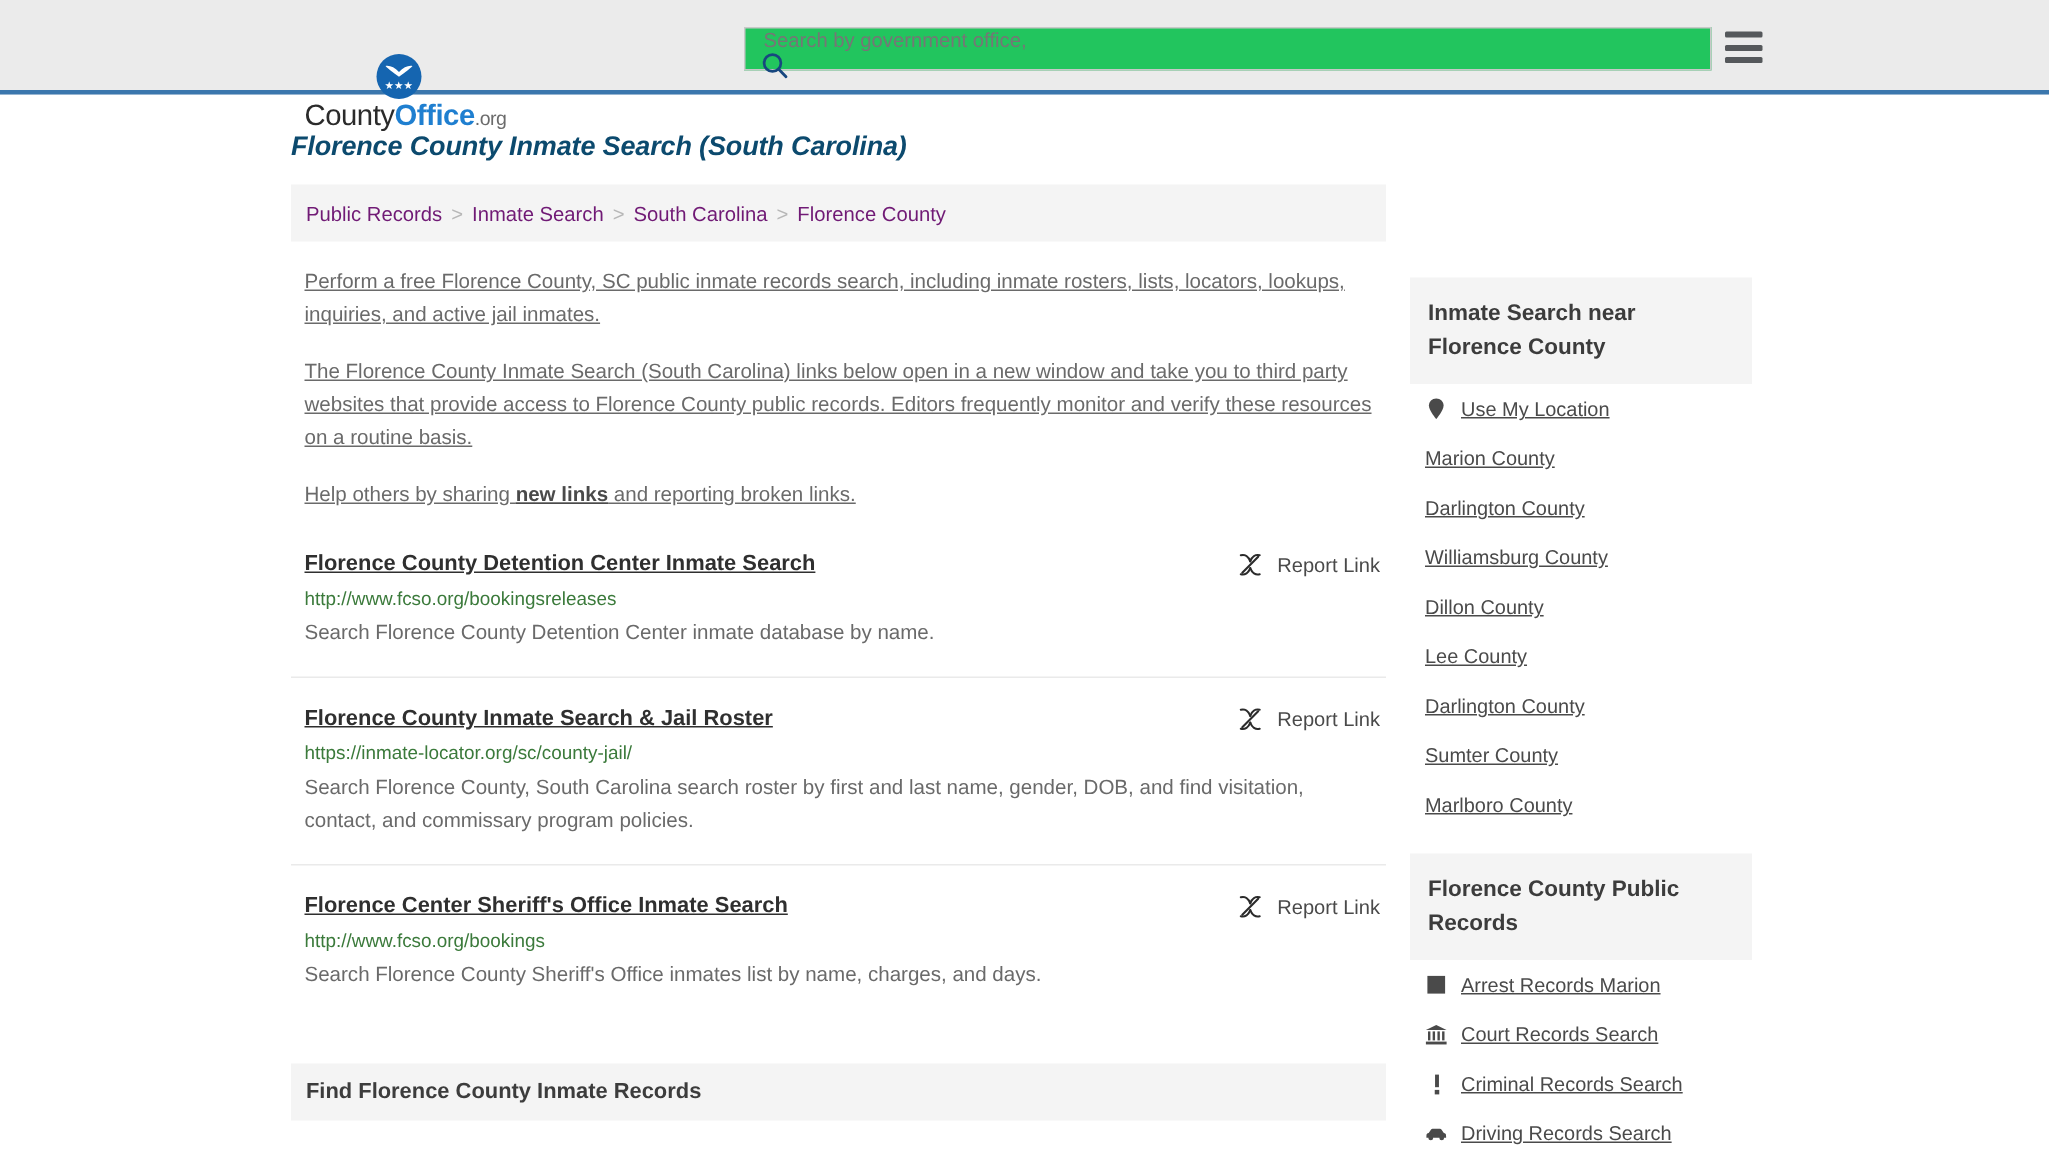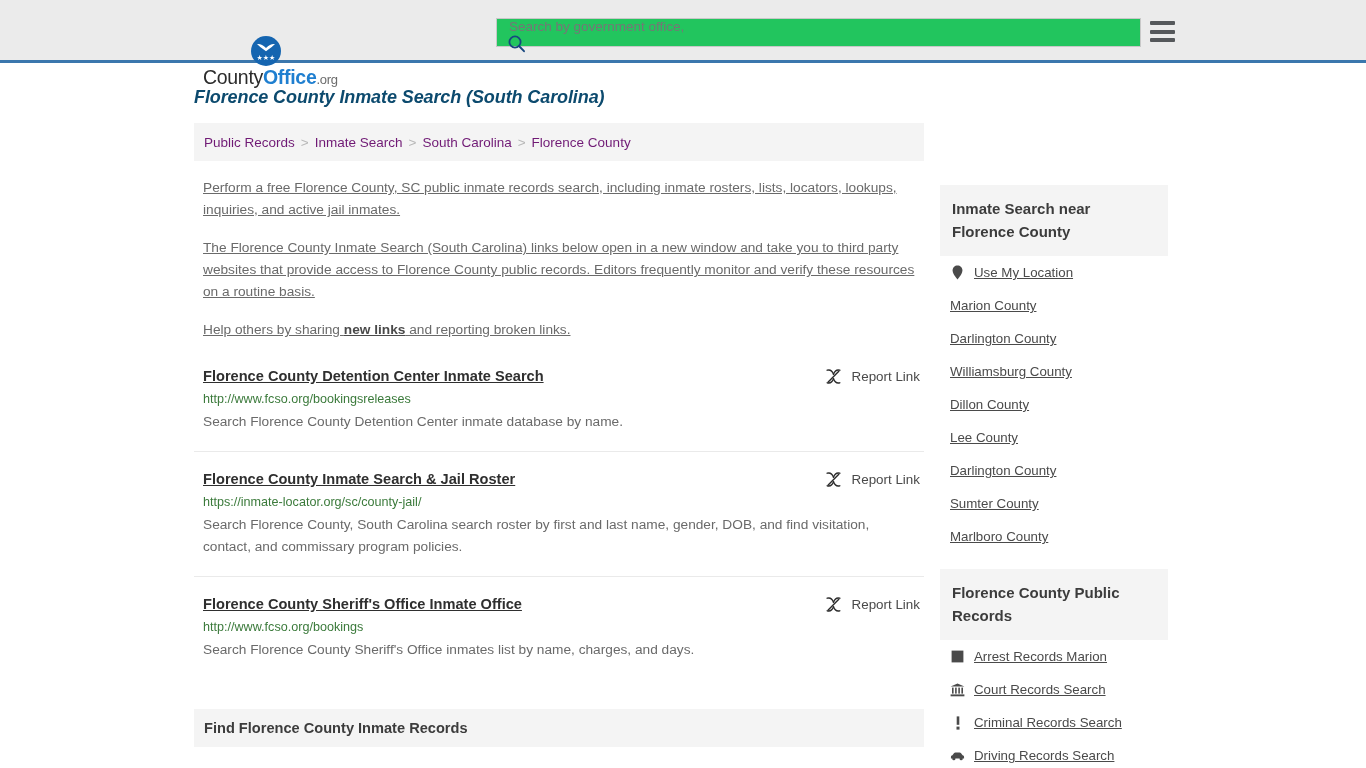--- a/index.html
+++ b/index.html
@@ -342,21 +342,21 @@
             <path d="M14.8 2.2 C12 1.4 9.6 3.2 8.5 6.2" fill="none" stroke="#2b2b2b" stroke-width="1.4" stroke-linecap="round"></path>
             <path d="M2.2 14.8 C5 15.6 7.4 13.8 8.5 10.8" fill="none" stroke="#2b2b2b" stroke-width="1.4" stroke-linecap="round"></path>
             <path d="M14.8 14.8 C12 15.6 9.6 13.8 8.5 10.8" fill="none" stroke="#2b2b2b" stroke-width="1.4" stroke-linecap="round"></path>
             <line x1="3.2" y1="13.9" x2="13.8" y2="3.2" stroke="#2b2b2b" stroke-width="1.4" stroke-linecap="round"></line>
           </svg>
           <span>Report Link</span>
         </div>
       </div>
 
       <div class="link-item last">
-        <a class="link-title">Florence County Sheriff's Office Inmate Office</a>
+        <a class="link-title">Florence Center Sheriff's Office Inmate Search</a>
         <span class="link-url">http://www.fcso.org/bookings</span>
         <div class="link-desc">Search Florence County Sheriff's Office inmates list by name, charges, and days.</div>
         <div class="report-link">
           <svg width="17" height="17" viewBox="0 0 17 17">
             <path d="M2.2 2.2 C5 1.4 7.4 3.2 8.5 6.2" fill="none" stroke="#2b2b2b" stroke-width="1.4" stroke-linecap="round"></path>
             <path d="M14.8 2.2 C12 1.4 9.6 3.2 8.5 6.2" fill="none" stroke="#2b2b2b" stroke-width="1.4" stroke-linecap="round"></path>
             <path d="M2.2 14.8 C5 15.6 7.4 13.8 8.5 10.8" fill="none" stroke="#2b2b2b" stroke-width="1.4" stroke-linecap="round"></path>
             <path d="M14.8 14.8 C12 15.6 9.6 13.8 8.5 10.8" fill="none" stroke="#2b2b2b" stroke-width="1.4" stroke-linecap="round"></path>
             <line x1="3.2" y1="13.9" x2="13.8" y2="3.2" stroke="#2b2b2b" stroke-width="1.4" stroke-linecap="round"></line>
           </svg>

